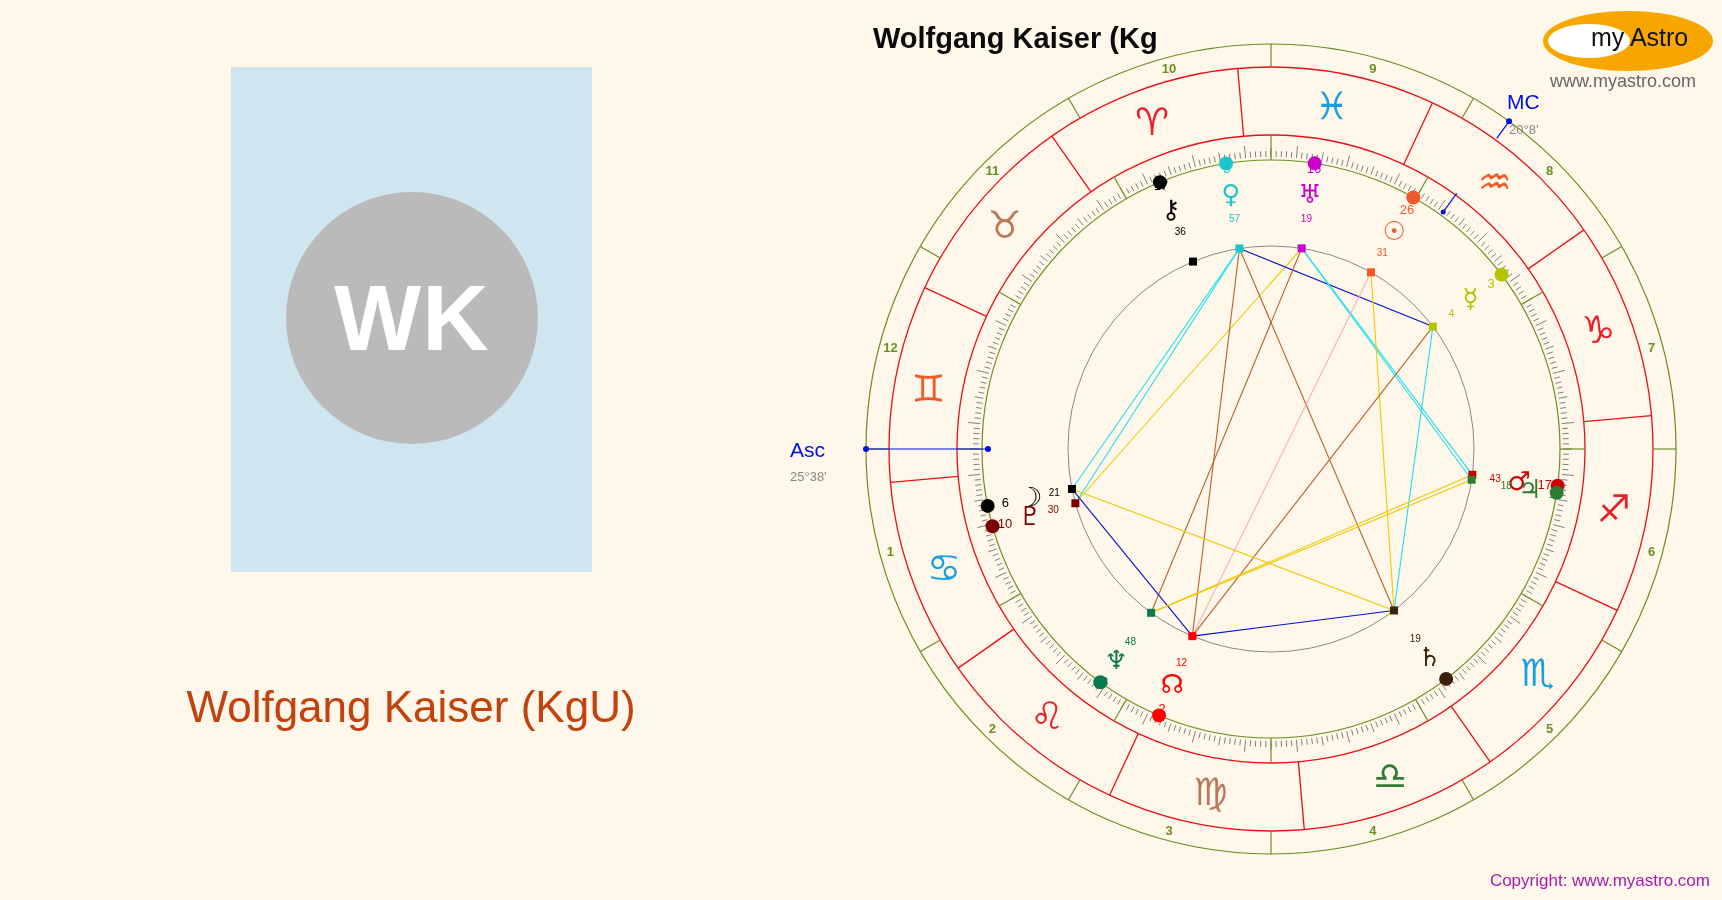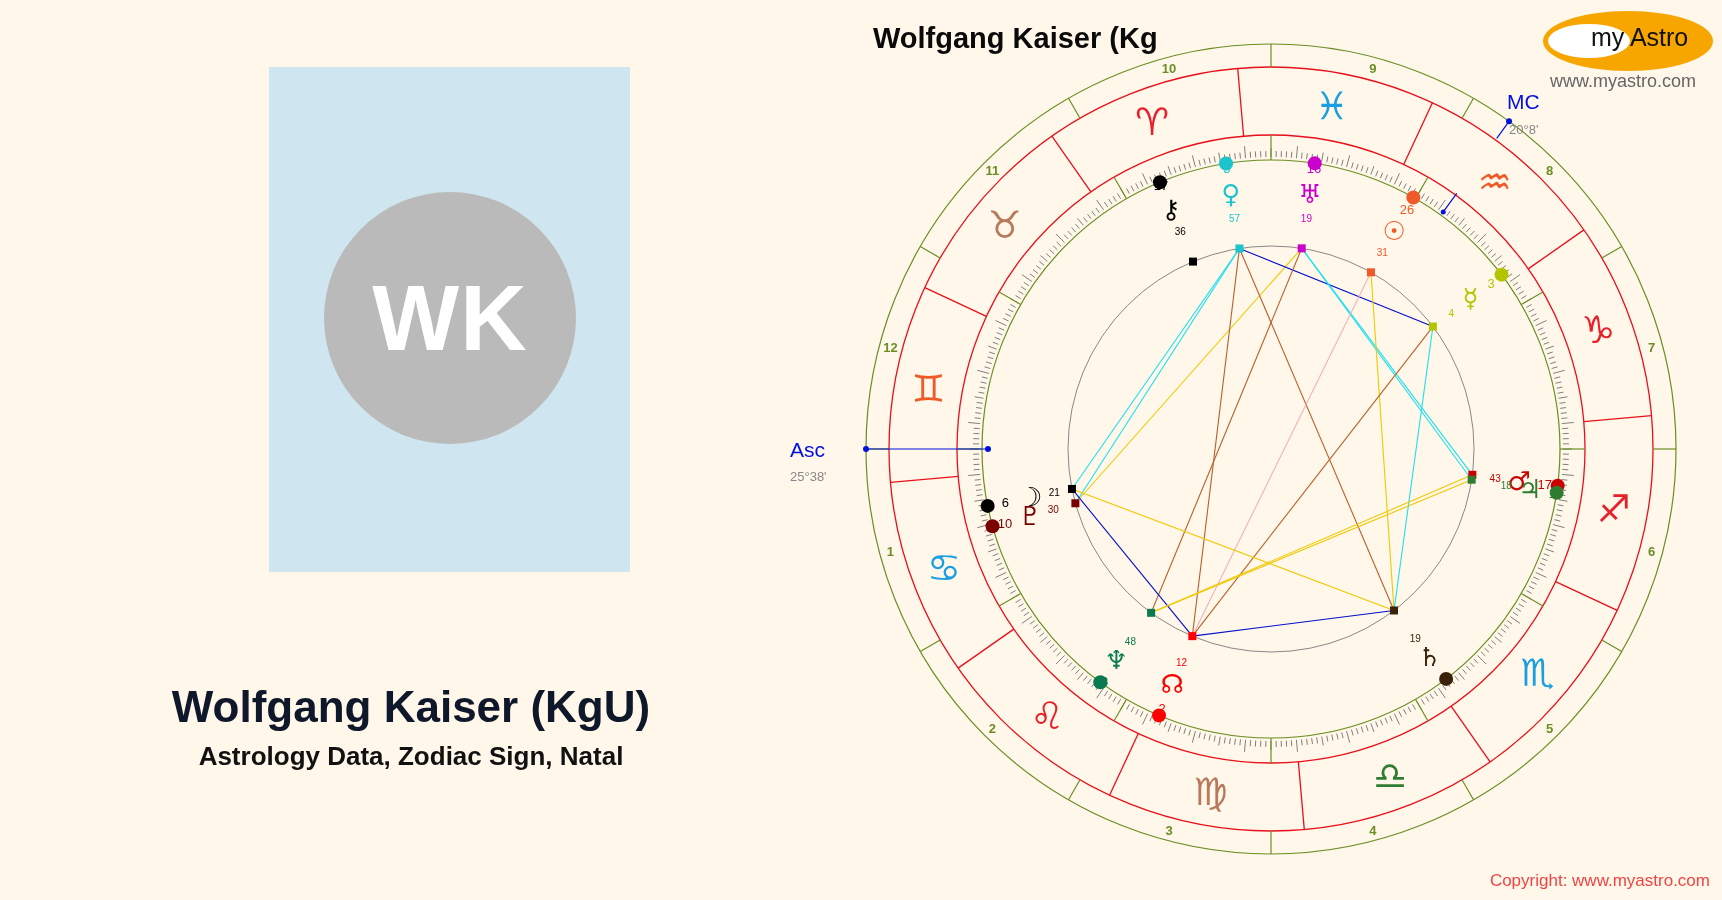--- a/index.html
+++ b/index.html
@@ -5,34 +5,33 @@
   html, body { margin: 0; padding: 0; }
   body {
     width: 1722px; height: 900px; overflow: hidden;
     background: #fff7ea;
     font-family: "Liberation Sans", "DejaVu Sans", sans-serif;
     position: relative;
   }
   .avatar-card {
     position: absolute; left: 231px; top: 67px; width: 361px; height: 505px;
     background: #cfe6f0;
-    margin-left: 38px;
   }
   .avatar-circle {
     position: absolute; left: 55px; top: 125px; width: 252px; height: 252px;
     border-radius: 50%; background: #bababa;
     display: flex; align-items: center; justify-content: center;
   }
   .avatar-initials {
     color: #ffffff; font-weight: bold; font-size: 92px; letter-spacing: 1px;
     font-family: "Liberation Sans", "DejaVu Sans", sans-serif;
   }
   .person-name {
     position: absolute; left: 100px; width: 622px; top: 682px; text-align: center;
-    font-size: 44px; font-weight: bold; color: #0f172a;
+    font-size: 44px; font-weight: normal; color: #c2410c;
   }
   .person-sub {
     position: absolute; left: 100px; width: 622px; top: 741px; text-align: center;
     font-size: 26px; font-weight: bold; color: #111; line-height: 30px;
   }
   .chart-title {
     position: absolute; left: 842px; top: 22px; font-size: 29px; font-weight: bold; color: #0a0a0a;
     width: 322px; overflow: hidden; white-space: nowrap; margin-left: 31px;
   }
   .logo {
@@ -42,36 +41,35 @@
   .logo-inner {
     position: absolute; left: 5px; top: 13px; width: 82px; height: 34px; border-radius: 50%; background: #fff;
   }
   .logo-text {
     position: absolute; left: 48px; top: 12px; font-size: 25px; color: #111; white-space: nowrap;
   }
   .logo-url {
     position: absolute; left: 1550px; top: 71px; font-size: 18px; color: #666;
   }
   .copyright {
-    position: absolute; right: 12px; top: 871px; font-size: 17px; color: #ef4444;
+    position: absolute; right: 12px; top: 871px; font-size: 17px; color: #a21caf;
   }
   svg.chart { position: absolute; left: 0; top: 0; }
 </style>
 </head>
 <body>
 
 <div class="avatar-card">
   <div class="avatar-circle">
     <span class="avatar-initials">WK</span>
   </div>
 </div>
 
 <div class="person-name">Wolfgang Kaiser (KgU)</div>
 <div class="person-sub">
-  <div>Astrology Data, Zodiac Sign, Natal</div>
 </div>
 
 <svg class="chart" width="1722" height="900" viewBox="0 0 1722 900" xmlns="http://www.w3.org/2000/svg">
   <g id="wheel">
       <circle cx="1271" cy="449" r="405" fill="none" stroke="#6b8e23" stroke-width="1.2"></circle>
       <circle cx="1271" cy="449" r="382" fill="none" stroke="#e8101a" stroke-width="1.3"></circle>
       <circle cx="1271" cy="449" r="314" fill="none" stroke="#e8101a" stroke-width="1.3"></circle>
       <circle cx="1271" cy="449" r="289" fill="none" stroke="#6b8e23" stroke-width="1.2"></circle>
       <circle cx="1271" cy="449" r="203" fill="none" stroke="#888" stroke-width="1"></circle>
       <line x1="1245.5505231176837" y1="158.11114815721032" x2="1244.5046542047119" y2="146.15681178010936" stroke="#808080" stroke-width="1"></line>

